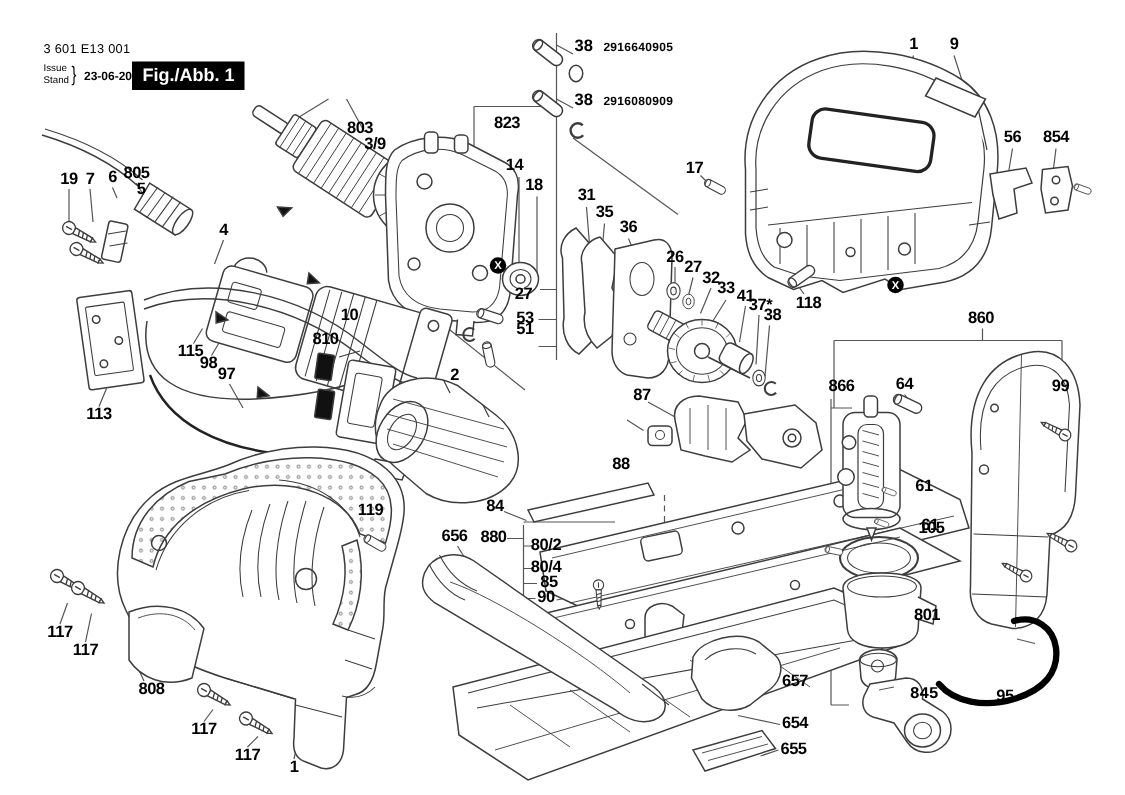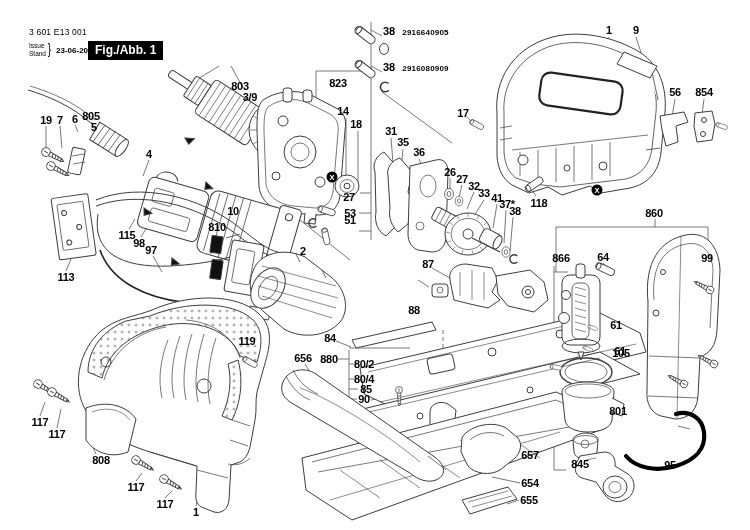--- a/index.html
+++ b/index.html
@@ -452,21 +452,21 @@
       <div class="plabel" style="left: 414px; top: 276px; margin-top: 34px;">88</div>
       <div class="plabel" style="left: 654px; top: 213px;">860</div>
       <div class="plabel" style="left: 561px; top: 258px;">866</div>
       <div class="plabel" style="left: 603px; top: 257px; text-align: center;">64</div>
       <div class="plabel" style="left: 707px; top: 258px;">99</div>
       <div class="plabel" style="left: 616px; top: 325px;">61</div>
       <div class="plabel" style="left: 620px; top: 351px;">61</div>
       <div class="plabel" style="left: 621px; top: 353px;">105</div>
       <div class="plabel" style="left: 618px; top: 411px;">801</div>
       <div class="plabel" style="left: 670px; top: 426px; margin-top: 39px;">95</div>
-      <div class="plabel" style="left: 580px; top: 464px;">845</div>
+      <div class="plabel" style="left: 616px; top: 464px; font-family: Liberation Mono, monospace;">845</div>
       <div class="plabel" style="left: 330px; top: 338px;">84</div>
       <div class="plabel" style="left: 303px; top: 358px;">656</div>
       <div class="plabel" style="left: 329px; top: 359px;">880</div>
       <div class="plabel" style="left: 364px; top: 364px;">80/2</div>
       <div class="plabel" style="left: 364px; top: 379px;">80/4</div>
       <div class="plabel" style="left: 366px; top: 389px;">85</div>
       <div class="plabel" style="left: 364px; top: 399px;">90</div>
       <div class="plabel" style="left: 530px; top: 455px;">657</div>
       <div class="plabel" style="left: 530px; top: 483px;">654</div>
       <div class="plabel" style="left: 529px; top: 500px;">655</div>

